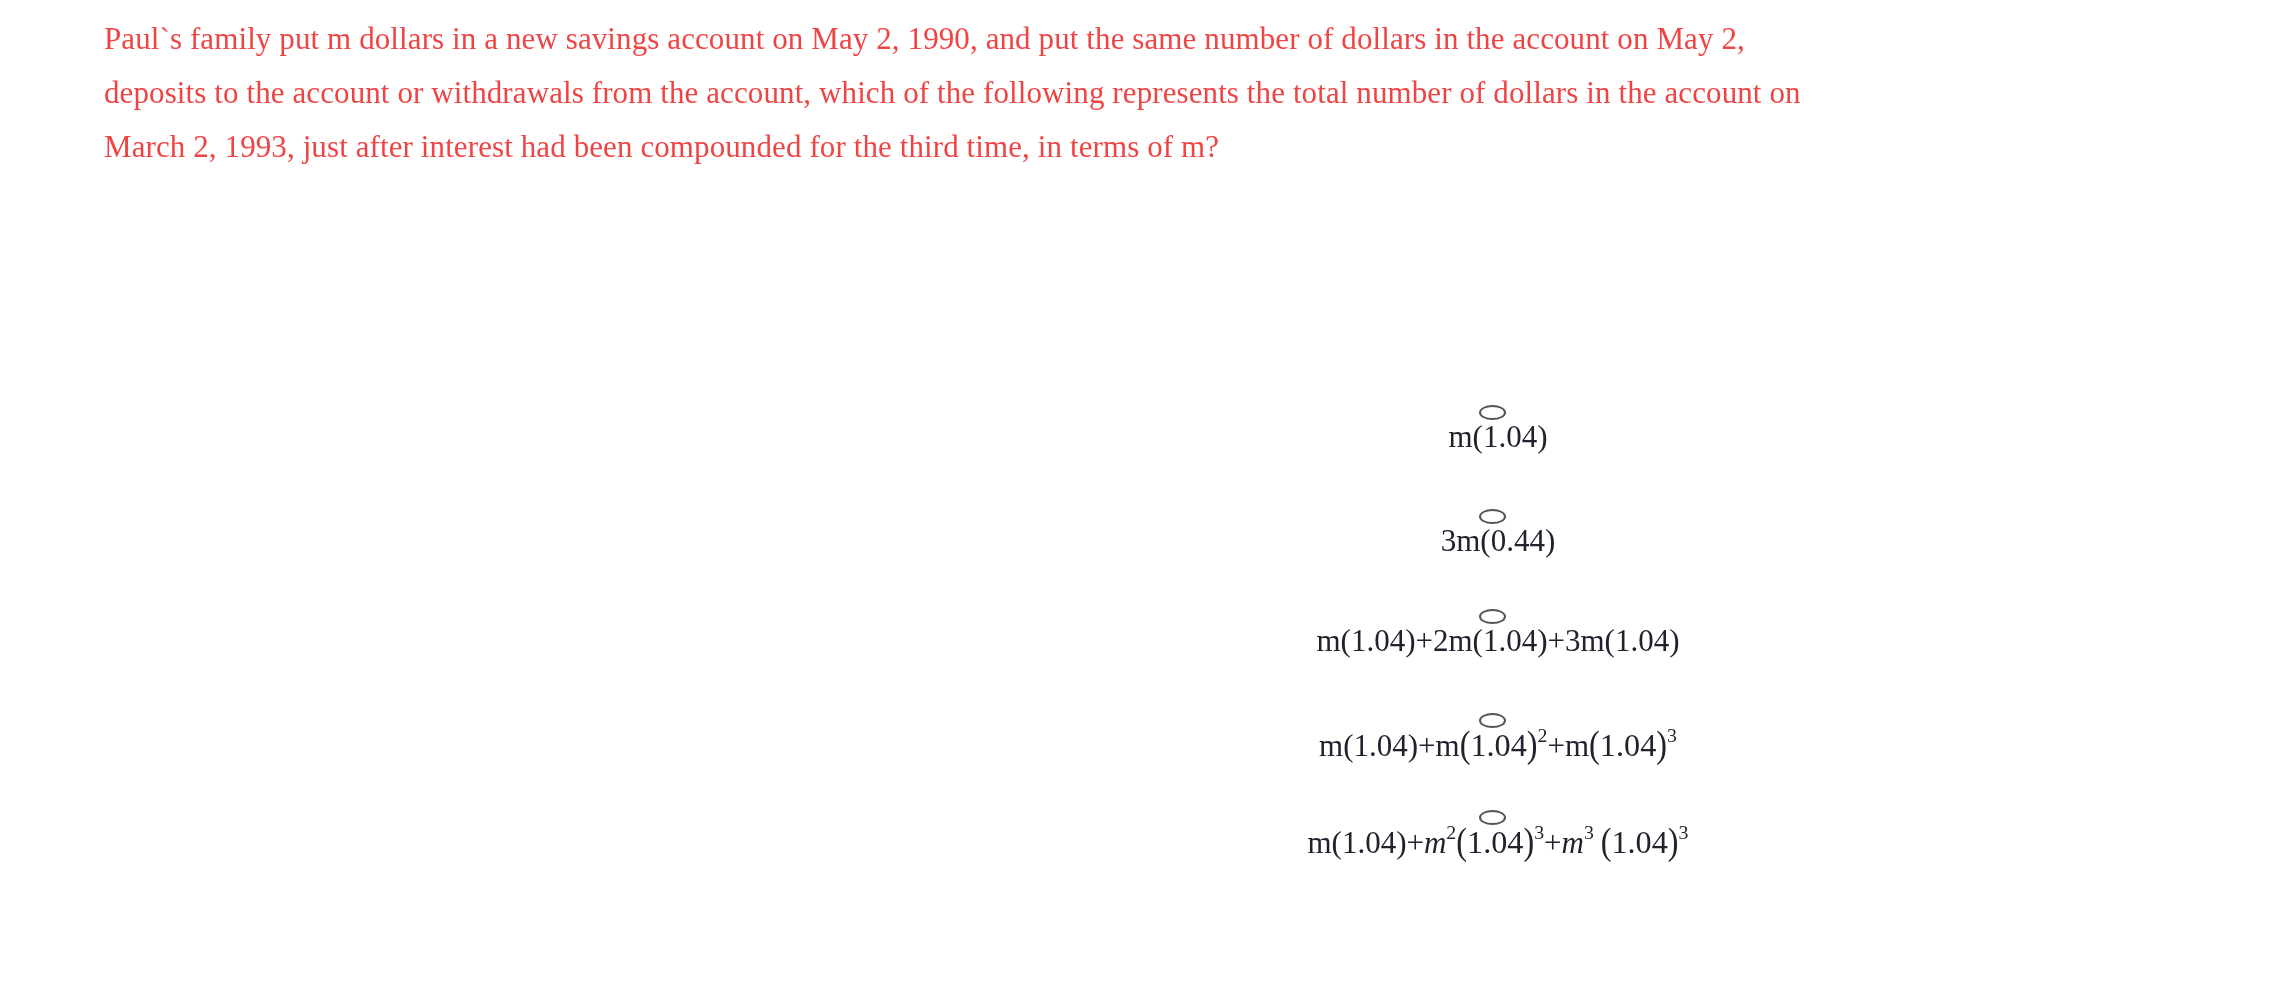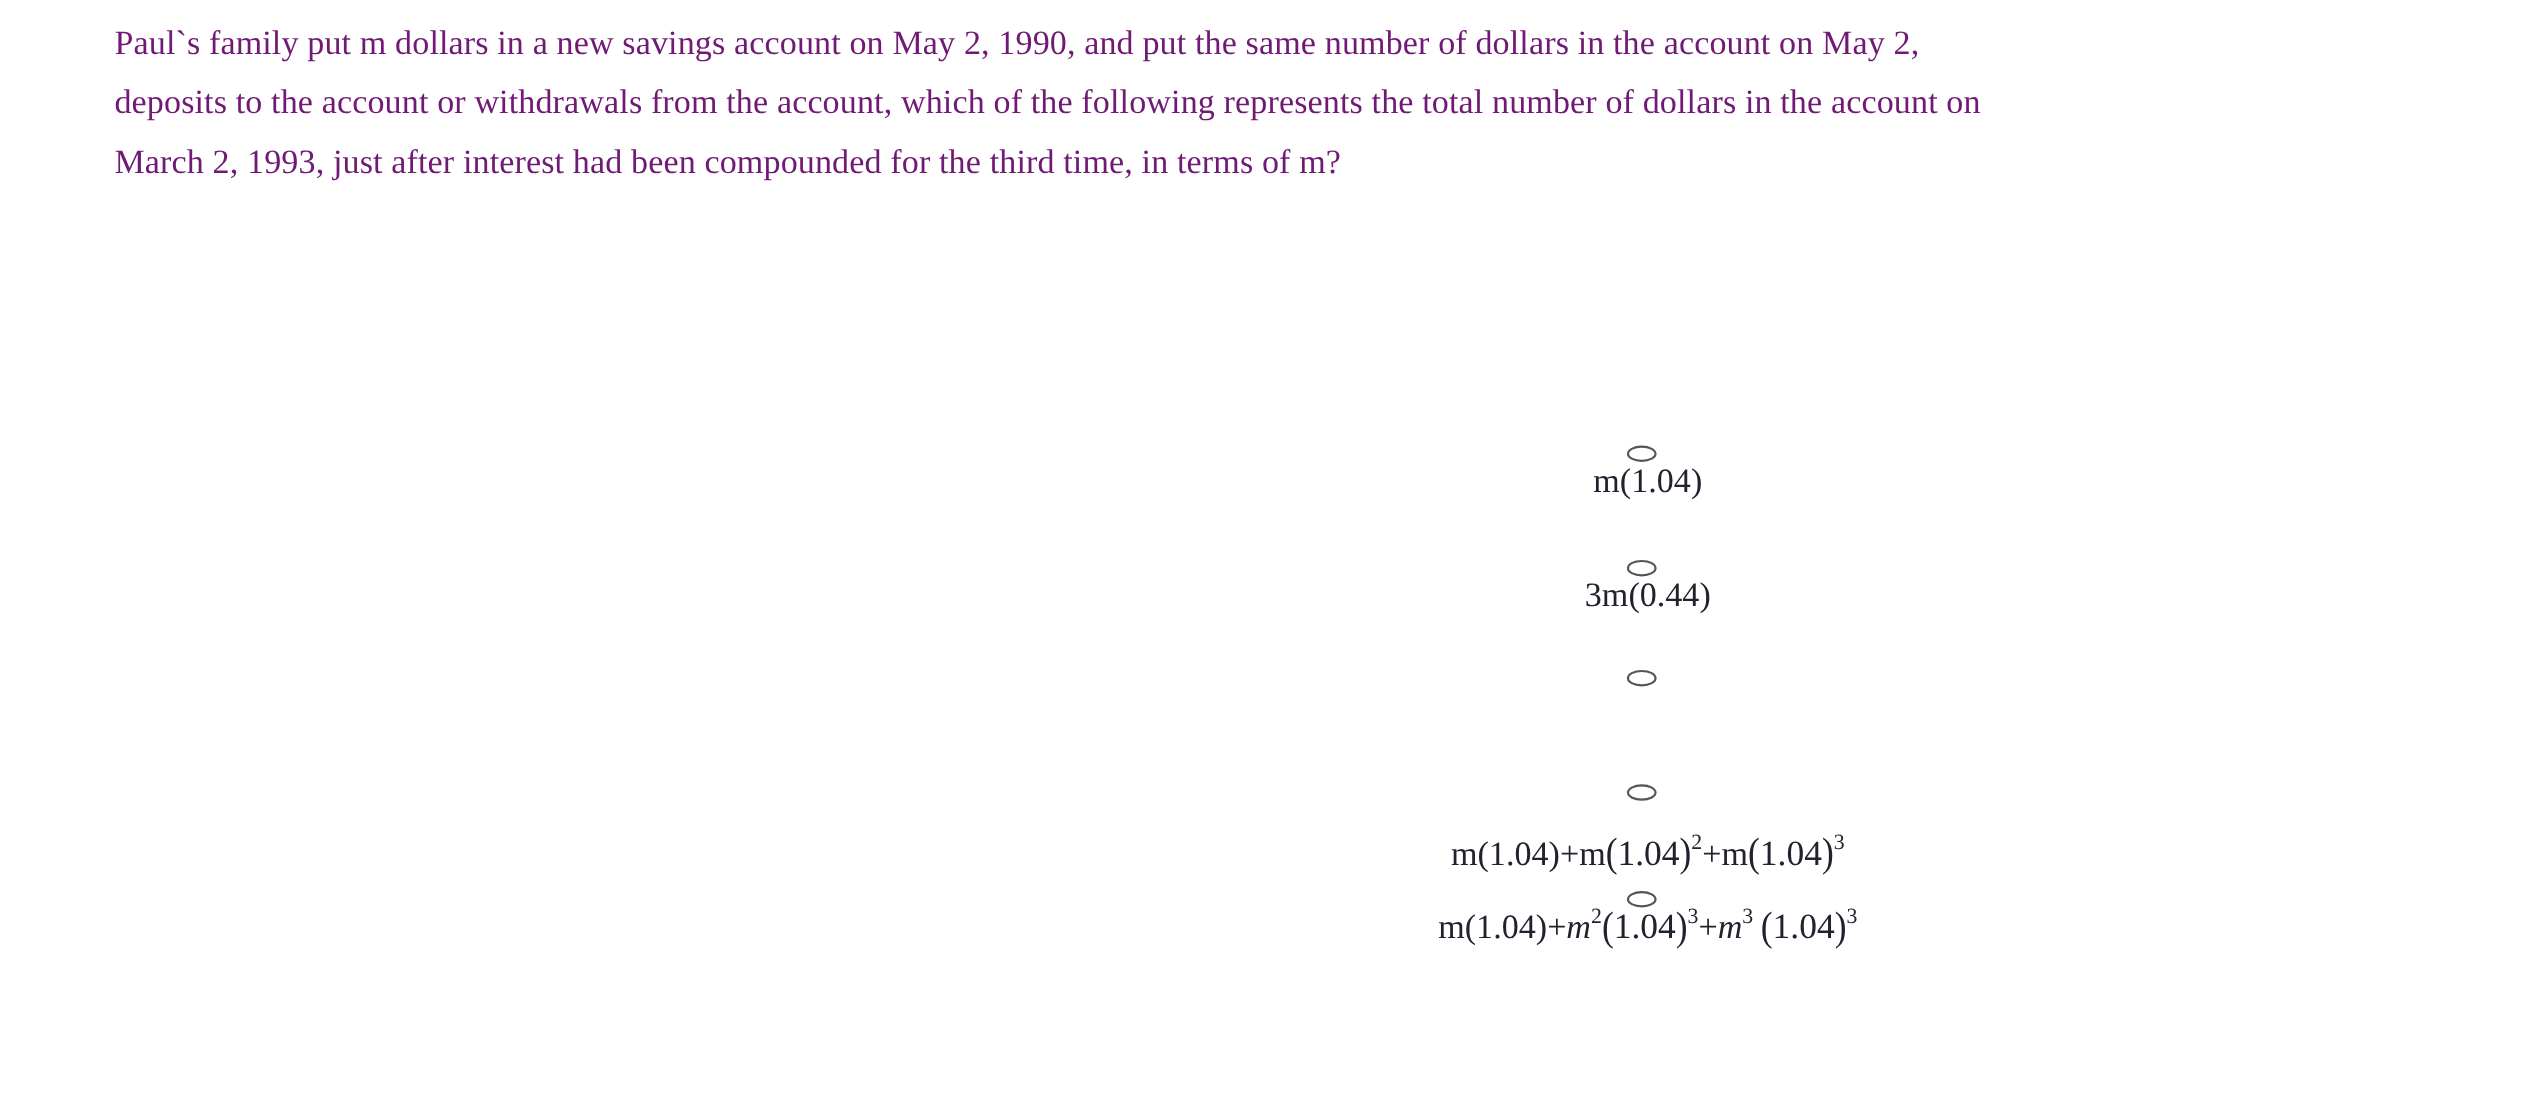--- a/index.html
+++ b/index.html
@@ -18,21 +18,21 @@
   }
 
   
   #question-stem {
     position: absolute;
     left: 104px;
     top: 12px;
     width: 2000px;
     font-size: 31px;
     line-height: 54px;
-    color: #701a75;
+    color: #ef4444;
     letter-spacing: 0.1px;
   }
   #question-stem .stem-line {
     display: block;
     white-space: nowrap;
   }
 
   
   #options-list {
     position: absolute;
@@ -43,21 +43,21 @@
   .option-row {
     display: flex;
     align-items: center;
     height: 100px;
     cursor: pointer;
     flex-direction: column;
   }
   .option-row:nth-child(1) { height: 104px; }
   .option-row:nth-child(2) { height: 100px; }
   .option-row:nth-child(3) { height: 104px; }
-  .option-row:nth-child(4) { height: 97px; gap: 30px; }
+  .option-row:nth-child(4) { height: 97px; }
 
   .radio-btn {
     flex: 0 0 auto;
     width: 27px;
     height: 15px;
     border: 2.5px solid #555555;
     border-radius: 50%;
     background: #ffffff;
     margin-right: 11px;
     box-sizing: border-box;
@@ -110,20 +110,21 @@
     <span class="option-text">m(1.04)</span>
   </div>
 
   <div class="option-row">
     <span class="radio-btn"></span>
     <span class="option-text">3m(0.44)</span>
   </div>
 
   <div class="option-row">
     <span class="radio-btn"></span>
+    <span class="option-text">m(1.04)+2m(1.04)+3m(1.04)</span>
   </div>
 
   <div class="option-row">
     <span class="radio-btn"></span>
     <span class="option-text"><span>m(1.04)+m</span><span class="mathy"><span class="paren">(</span><span>1.04</span><span class="paren">)</span></span><sup>2</sup><span>+m</span><span class="mathy"><span class="paren">(</span><span>1.04</span><span class="paren">)</span></span><sup>3</sup></span>
   </div>
 
   <div class="option-row">
     <span class="radio-btn"></span>
     <span class="option-text"><span>m(1.04)+</span><span class="mvar">m</span><sup>2</sup><span class="mathy"><span class="paren">(</span><span>1.04</span><span class="paren">)</span></span><sup>3</sup><span>+</span><span class="mvar">m</span><sup>3</sup><span class="nbsp-gap"></span><span class="mathy"><span class="paren">(</span><span>1.04</span><span class="paren">)</span></span><sup>3</sup></span>

